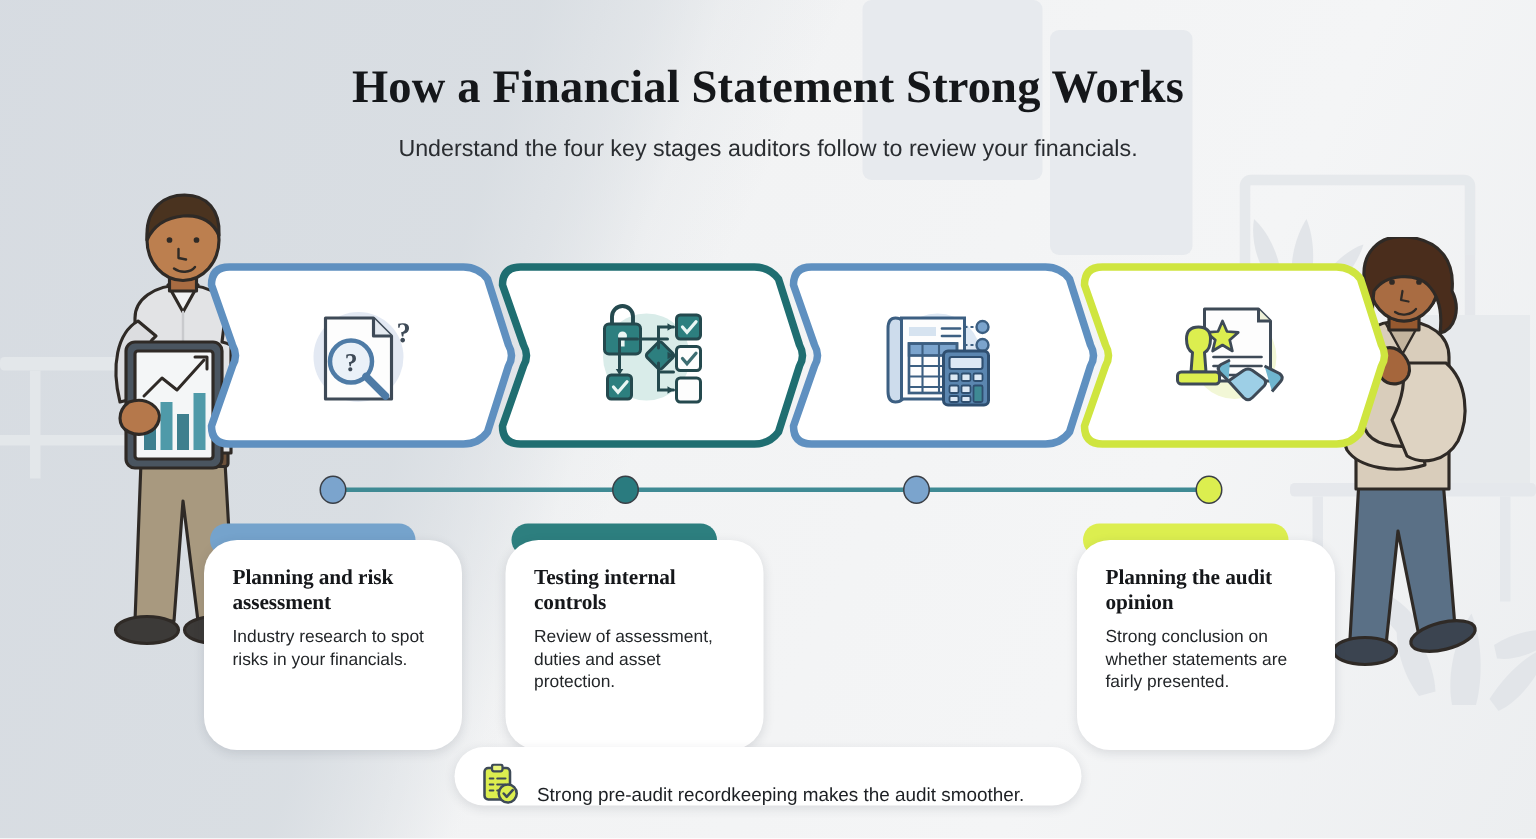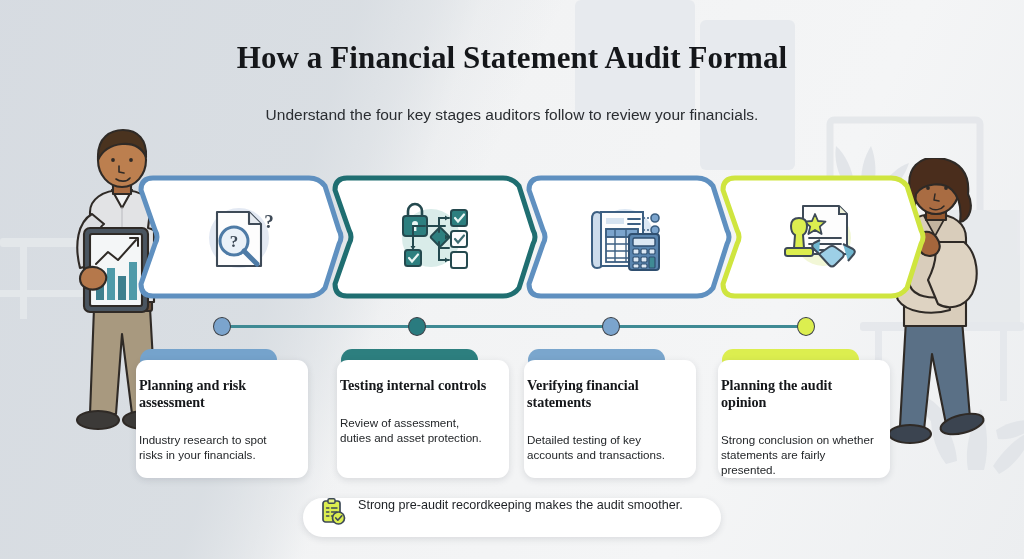--- a/index.html
+++ b/index.html
@@ -27,21 +27,21 @@
   
   #header { position: absolute; left: 0; right: 0; top: 40px; text-align: center; }
   #title {
     font-family: "Liberation Serif", serif;
     font-weight: bold;
     font-size: 31px;
     letter-spacing: .1px;
     color: #15171a;
   }
   #subtitle {
-    margin-top: 30px;
+    margin-top: 15px;
     font-size: 15.5px;
     color: #2a2d31;
   }
 
   
   #chevron-row { position: absolute; left: 0; top: 172px; width: 1024px; height: 130px; }
   .chev {
     position: absolute;
     top: 0;
     width: 212px;
@@ -72,53 +72,53 @@
   
   #cards { position: absolute; left: 0; top: 349px; width: 1024px; height: 128px; }
   .card {
     position: absolute; top: 0; width: 172px; height: 125px;
   }
   .card .tab {
     position: absolute; left: 4px; top: 0; width: 137px; height: 22px;
     border-radius: 11px;
   }
   .card .body {
-    position: absolute; left: 0; top: 11px; width: 172px; height: 118px;
+    position: absolute; left: 0; top: 11px; width: 172px; height: 140px;
     background: #fff;
-    border-radius: 11px;
+    border-radius: 22px;
     box-shadow: 0 2px 7px rgba(40,50,65,.13);
-    padding: 17px 16px 10px 3px;
+    padding: 17px 16px 10px 19px;
   }
   .card h3 {
     font-family: "Liberation Serif", serif;
     font-weight: bold;
     font-size: 14.2px;
     line-height: 1.21;
     color: #15171a;
     letter-spacing: -.05px;
   }
   .card p {
-    margin-top: 21px;
+    margin-top: 6px;
     font-size: 11.6px;
     line-height: 1.3;
     color: #232629;
   }
   #card-0 { left: 136px; }
   #card-1 { left: 337px; }
   #card-2 { left: 524px; }
   #card-3 { left: 718px; }
 
   
   #footer-pill {
     position: absolute; left: 303px; top: 498px;
     width: 418px; height: 39px;
     background: #fff;
     border-radius: 20px;
     box-shadow: 0 2px 7px rgba(40,50,65,.13);
-    display: flex; align-items: flex-start;
+    display: flex; align-items: flex-end;
     padding-left: 17px;
   }
   #footer-pill .fi { width: 27px; height: 28px; flex: none; }
   #footer-pill .ftxt {
     margin-left: 11px;
     font-size: 12.6px;
     color: #1d2024;
   }
 
   
@@ -156,21 +156,21 @@
       <path d="M944 432c-15-9-25-25-27-39 14 4 29 18 35 33z"></path>
       <path d="M996 430c14-9 31-12 44-9-10 12-28 20-42 18z"></path>
     </g>
     <g fill="#e7eaee">
       <rect x="575" y="0" width="120" height="120" rx="6"></rect>
       <rect x="700" y="20" width="95" height="150" rx="6"></rect>
     </g>
   </svg>
 
   <div id="header">
-    <div id="title">How a Financial Statement Audit Formal</div>
+    <div id="title">How a Financial Statement Strong Works</div>
     <div id="subtitle">Understand the four key stages auditors follow to review your financials.</div>
   </div>
 
   <div id="person-left">
     <svg viewBox="0 0 165 322">
       <g stroke="#2f2a26" stroke-width="2.1" stroke-linejoin="round" stroke-linecap="round">
 
         <path d="M44 180 L40 286 L66 286 L72 206 L82 286 L106 286 L100 180 Z" fill="#a8997f"></path>
 
         <ellipse cx="48" cy="292" rx="21" ry="9" fill="#3c3a38"></ellipse>
@@ -383,27 +383,20 @@
         <p>Industry research to spot risks in your financials.</p>
       </div>
     </div>
     <div class="card" id="card-1">
       <div class="tab" style="background:#2d7f7f;"></div>
       <div class="body">
         <h3>Testing internal controls</h3>
         <p>Review of assessment, duties and asset protection.</p>
       </div>
     </div>
-    <div class="card" id="card-2">
-      <div class="tab" style="background:#7aa6cd;"></div>
-      <div class="body">
-        <h3>Verifying financial statements</h3>
-        <p>Detailed testing of key accounts and transactions.</p>
-      </div>
-    </div>
     <div class="card" id="card-3">
       <div class="tab" style="background:#dcee4f;"></div>
       <div class="body">
         <h3>Planning the audit opinion</h3>
         <p>Strong conclusion on whether statements are fairly presented.</p>
       </div>
     </div>
   </div>
 
   <div id="footer-pill">

